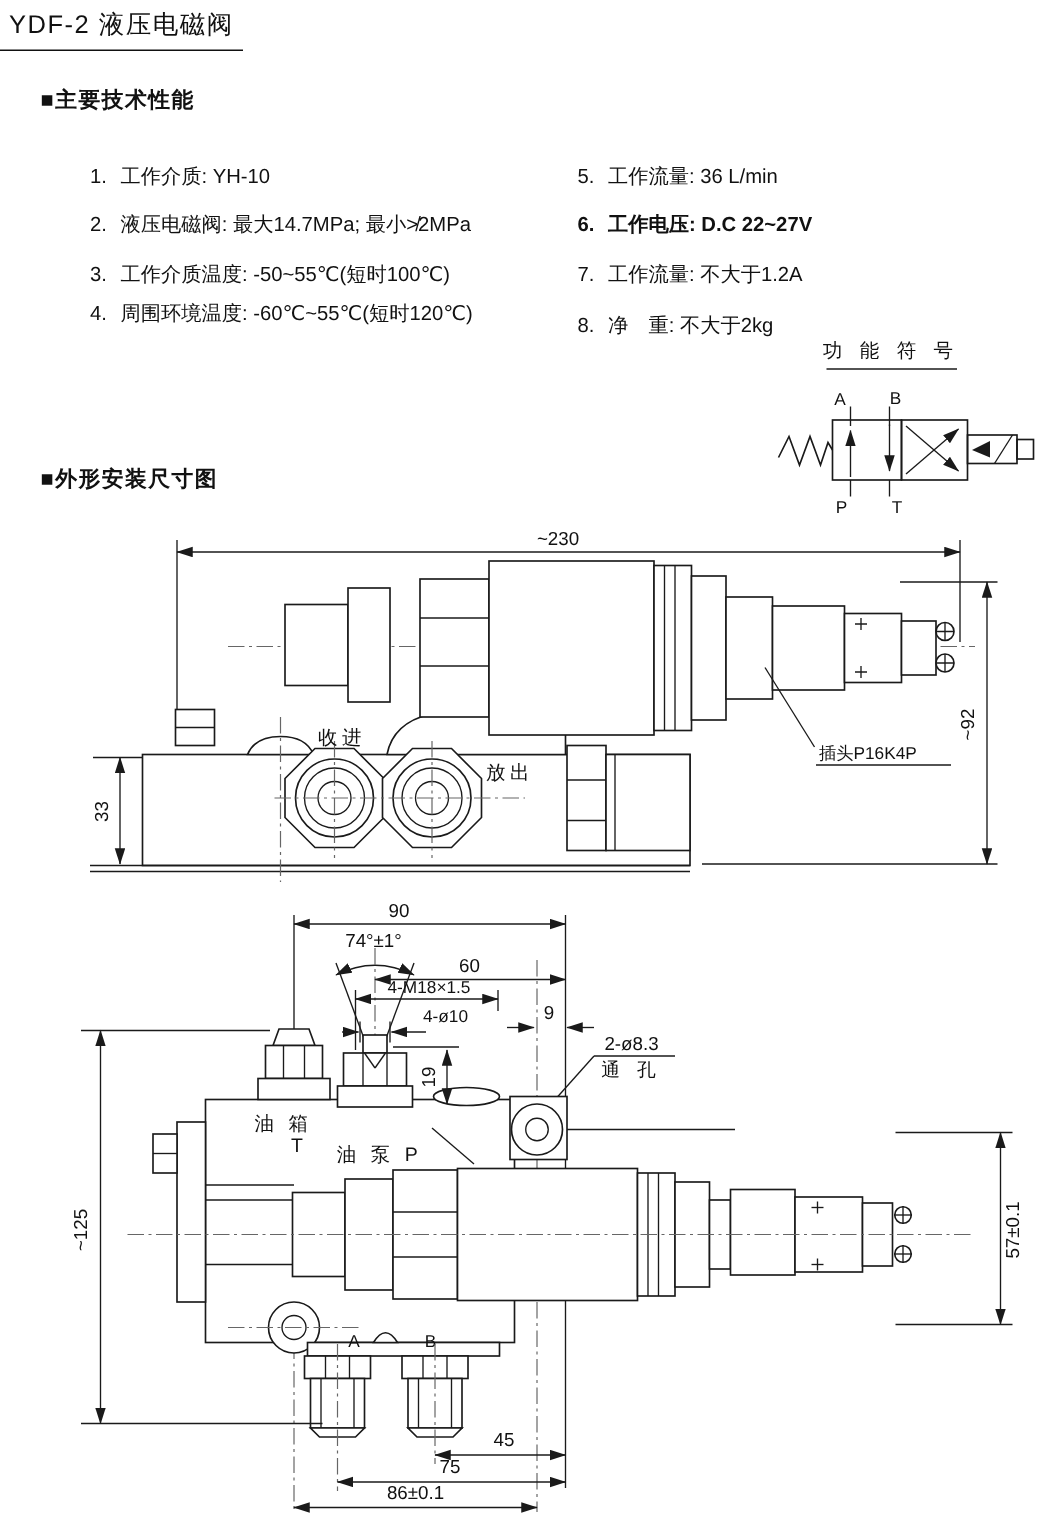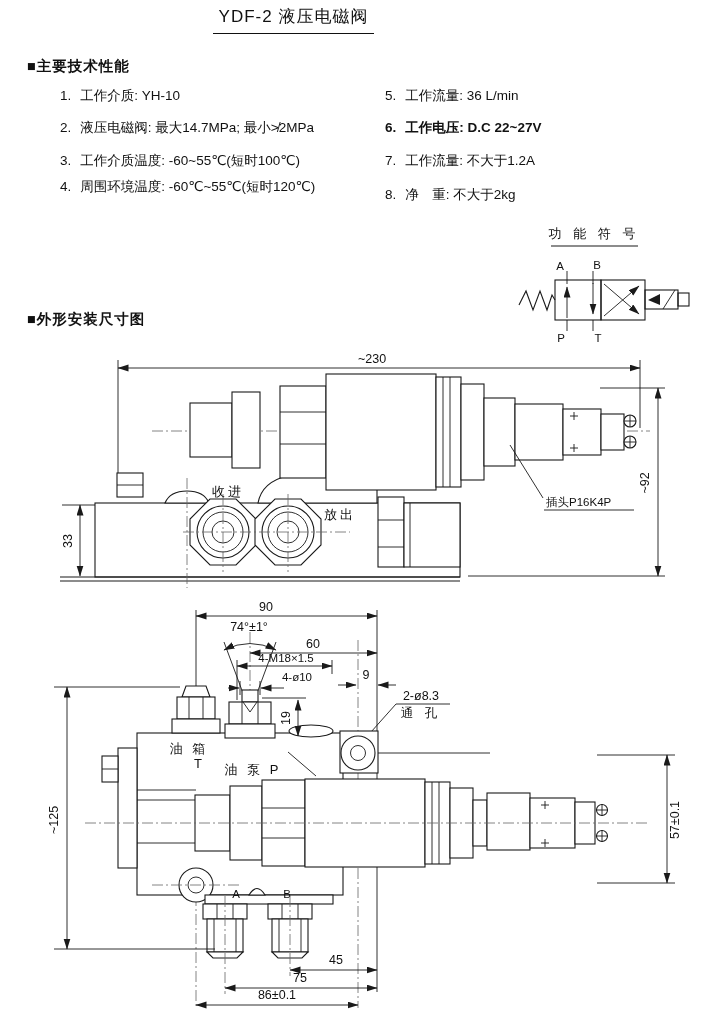--- a/index.html
+++ b/index.html
@@ -1,23 +1,23 @@
 <!DOCTYPE html>
 <html><head>
 <meta charset="utf-8">
 <style>
   html,body{margin:0;padding:0;background:#ffffff;}
   #page{position:relative;width:705px;height:1013px;background:#fff;overflow:hidden;
         font-family:"Liberation Sans","DejaVu Sans",sans-serif;color:#111;}
   .abs{position:absolute;}
-  #doc-title{top:5px;left:0;width:587px;text-align:center;font-size:17px;letter-spacing:1px;}
+  #doc-title{top:5px;left:0;width:587px;text-align:left;font-size:17px;letter-spacing:1px;}
   #doc-title span{display:inline-block;border-bottom:1.5px solid #111;padding:0 6px 5px 6px;}
   .sec-heading{font-size:14.5px;font-weight:bold;letter-spacing:1px;}
   .spec-col{font-size:13.5px;}
-  .spec-row{position:absolute;white-space:nowrap;}
+  .spec-row{position:absolute;white-space:nowrap;margin-top:22px;}
   .spec-num{display:inline-block;margin-right:9px;}
   svg{position:absolute;left:0;}
   svg text{font-family:"Liberation Sans","DejaVu Sans",sans-serif;fill:#111;}
   .dimtxt{font-size:12.5px;}
   .cjk{font-size:13px;}
   .small{font-size:11.5px;}
   .ln{stroke:#1a1a1a;stroke-width:1.1;fill:none;}
   .thin{stroke:#1a1a1a;stroke-width:0.9;fill:none;}
   .wh{fill:#ffffff;stroke:#1a1a1a;stroke-width:1.1;}
   .cl{stroke:#666;stroke-width:0.8;fill:none;stroke-dasharray:11 3 2 3;}
@@ -34,21 +34,21 @@
   <div class="abs sec-heading" style="top:57px;left:27px;">■主要技术性能</div>
 
   <div class="spec-col">
     <div class="spec-row" style="top:87px;left:60px;">
       <span class="spec-num">1.</span><span>工作介质: YH-10</span>
     </div>
     <div class="spec-row" style="top:119px;left:60px;">
       <span class="spec-num">2.</span><span>液压电磁阀: 最大14.7MPa; 最小≯2MPa</span>
     </div>
     <div class="spec-row" style="top:152px;left:60px;">
-      <span class="spec-num">3.</span><span>工作介质温度: -60~55℃(短时100℃)</span>
+      <span class="spec-num">3.</span><span>工作介质温度: -50~55℃(短时100℃)</span>
     </div>
     <div class="spec-row" style="top:178px;left:60px;">
       <span class="spec-num">4.</span><span>周围环境温度: -60℃~55℃(短时120℃)</span>
     </div>
   </div>
 
   <div class="spec-col">
     <div class="spec-row" style="top:87px;left:385px;">
       <span class="spec-num">5.</span><span>工作流量: 36 L/min</span>
     </div>

